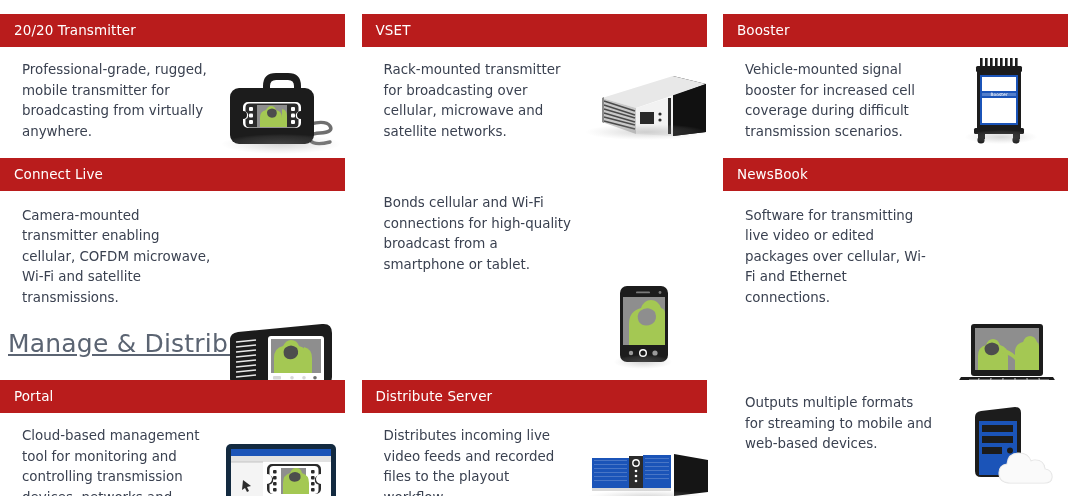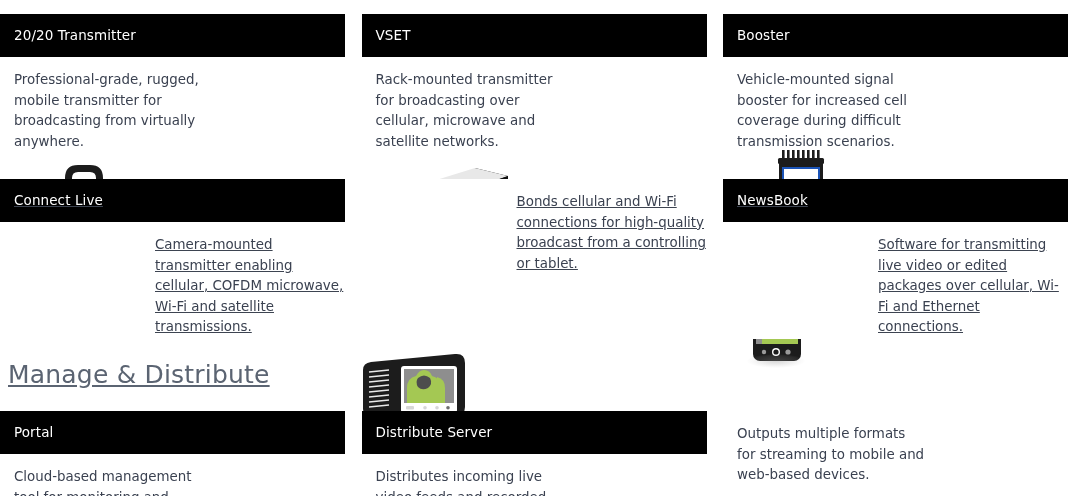--- a/index.html
+++ b/index.html
@@ -25,40 +25,39 @@
     display: flex;
     justify-content: space-between;
     width: 1068px;
   }
   .card {
     width: 345px;
     background: #ffffff;
     position: relative;
   }
   .card-header {
-    height: 43px;
-    background: #000000;
+    height: 33px;
+    background: #b91c1c;
     display: flex;
     align-items: center;
     padding-left: 14px;
     box-sizing: border-box;
   }
   .card-title {
     color: #ffffff;
     font-size: 13.5px;
     letter-spacing: 0.1px;
     line-height: 1;
     font-family: "DejaVu Sans", "Liberation Sans", sans-serif;
   }
   .card-body {
     position: relative;
     display: flex;
     box-sizing: border-box;
-    padding: 13px 0 0 14px;
-    flex-direction: column;
+    padding: 13px 0 0 22px;
   }
   .card-desc {
     width: 190px;
     font-size: 13.4px;
     line-height: 20.5px;
     color: #3a4150;
     margin: 0;
   }
   .card-art {
     flex: 1;
@@ -69,21 +68,21 @@
     top: 0;
     left: 0;
   }
 
   
   .row1 .card-body { height: 111px; }
   .row2 .card-body { height: 117px; align-items: flex-end; }
   .row3 .card-body { height: 136px; }
 
   .row1 { margin-top: 14px; }
-  .row2 { margin-top: 11px; text-decoration: underline; }
+  .row2 { margin-top: 0; }
 
   
   .section-heading {
     margin: 23px 0 0 8px;
     font-size: 25px;
     font-weight: normal;
     color: #5b6472;
     letter-spacing: 0.2px;
     line-height: 1;
     font-family: "DejaVu Sans", "Liberation Sans", sans-serif;
@@ -263,21 +262,21 @@
               <circle cx="84" cy="57.8" r="1.8" fill="#d7d7d7"></circle>
               <circle cx="95" cy="57.8" r="1.8" fill="#6e6e6e"></circle>
             </svg>
           </div>
         </div>
       </div>
     </div>
 
     <div class="card">
       <div class="card-body">
-        <p class="card-desc">Bonds cellular and Wi-Fi connections for high-quality broadcast from a controlling or tablet.</p>
+        <p class="card-desc">Bonds cellular and Wi-Fi connections for high-quality broadcast from a smartphone or tablet.</p>
         <div class="card-art">
           <div class="art-wrap" style="left:40px; top:8px;">
             <div class="shadow-ellipse" style="left:0px; top:72px; width:58px; height:14px;"></div>
             <svg width="70" height="92" viewBox="0 0 70 92">
               <rect x="6" y="3" width="48" height="76" rx="7" fill="#1c1c1c"></rect>
               <rect x="22" y="8.5" width="14" height="1.8" rx="0.9" fill="#7a7a7a"></rect>
               <circle cx="46" cy="9.5" r="1.4" fill="#7a7a7a"></circle>
               <rect x="9" y="14" width="42" height="48" fill="#8e8e8e"></rect>
               <path d="M15 62 v-21 q0 -13 12 -16 q3 -8 10 -8 q7 0 10 8 q4 1 4 5 v32 z" fill="#a4c853"></path>
               <path d="M26 28 q8 -6 15 1 q3 8 -3 12 q-8 4 -13 -2 q-3 -7 1 -11 z" fill="#8e8e8e"></path>

